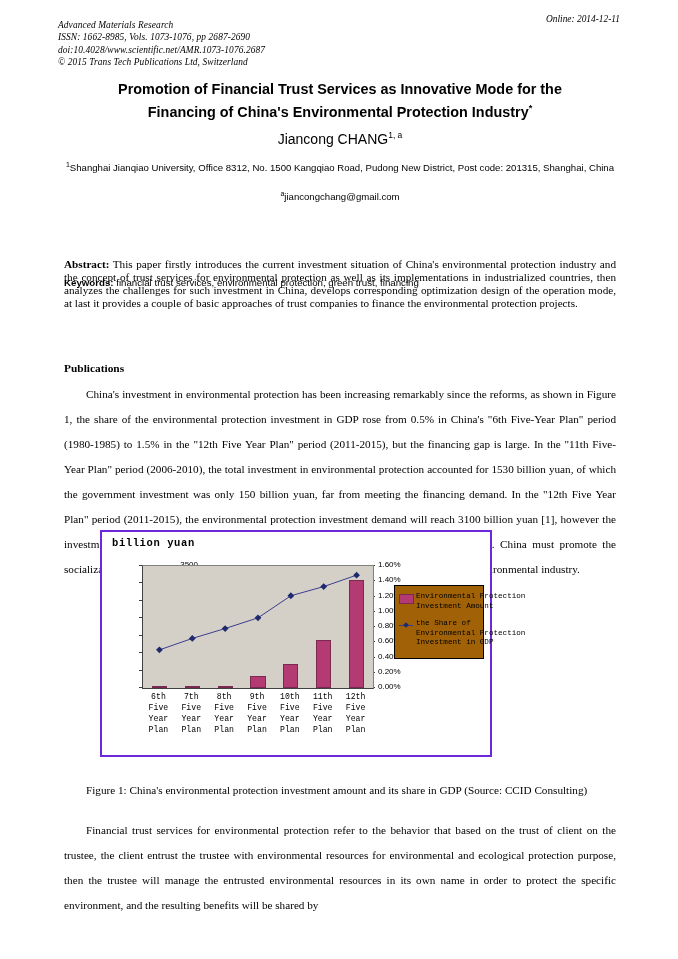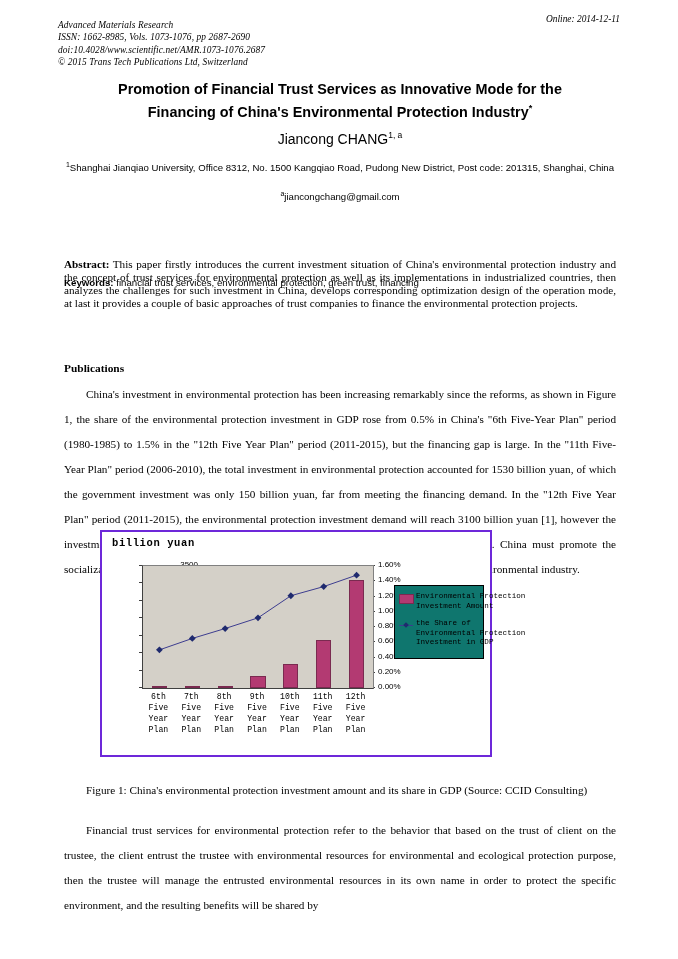--- a/index.html
+++ b/index.html
@@ -139,21 +139,21 @@
   }
   .xlab {
     position:absolute; top:0; width:34px; text-align:center;
     font-family:"Liberation Mono", monospace;
     font-size:8.2px; line-height:11px; color:#000;
   }
 
   .legend {
     position:absolute; left:292px; top:53px;
     width:88px; height:72px;
-    border:1px solid #000; background:#0f766e;
+    border:1px solid #000; background:#a16207;
   }
   .legend-item { position:absolute; left:4px; }
   .legend-swatch {
     position:absolute; left:0; top:2px;
     width:13px; height:8px; background:#b33a72; border:1px solid #7a2a50;
   }
   .legend-line {
     position:absolute; left:0; top:6px; width:14px; height:1px; background:#3d3d8f;
   }
   .legend-line-dot {

